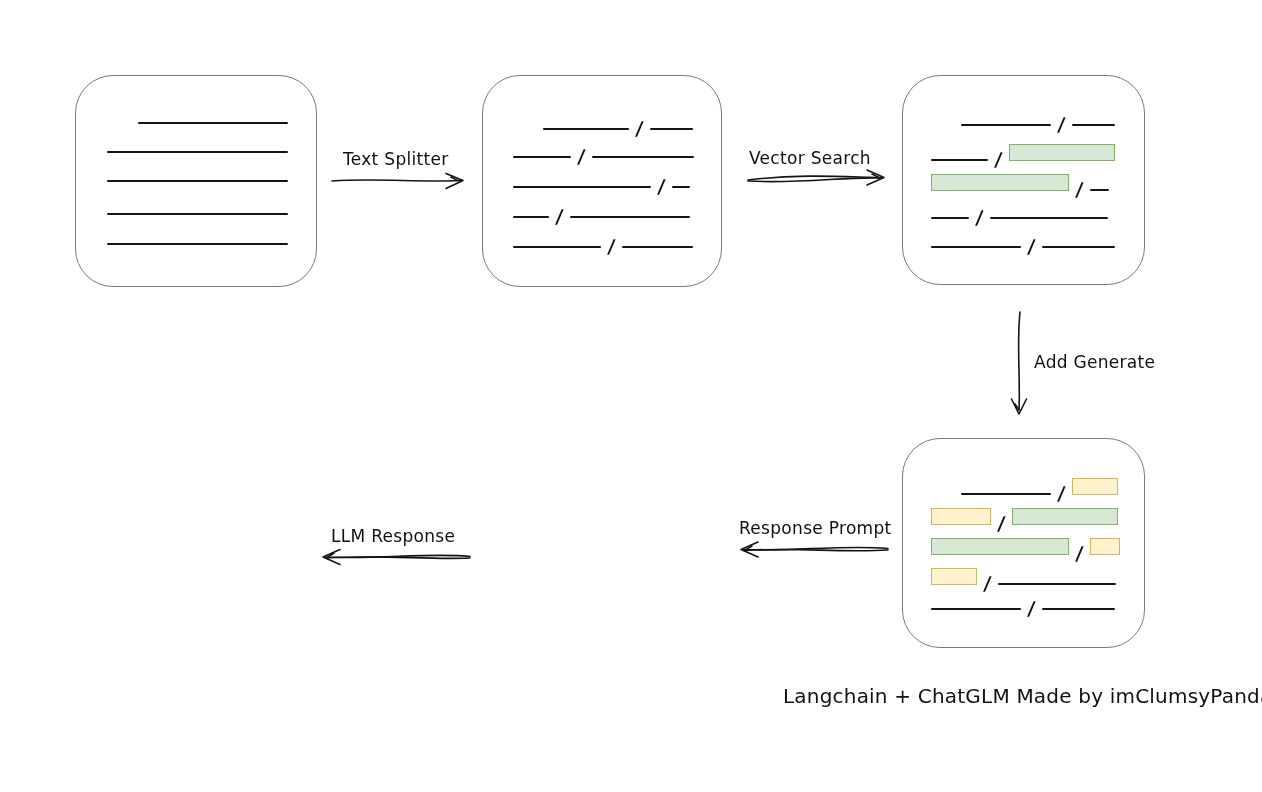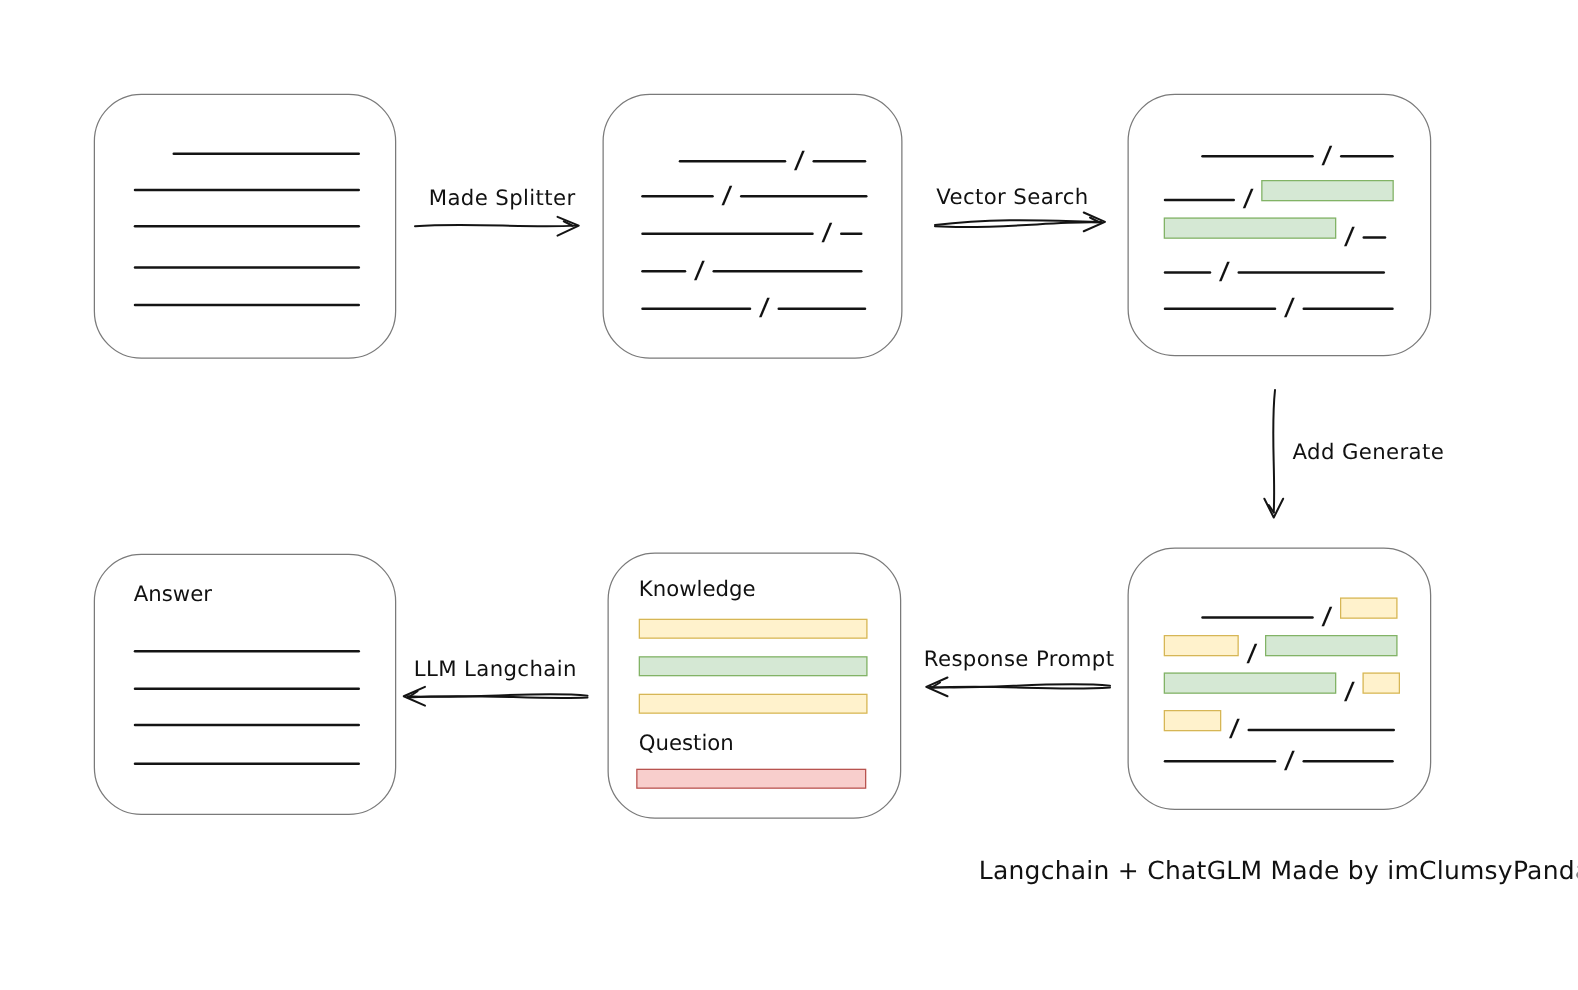--- a/index.html
+++ b/index.html
@@ -140,48 +140,21 @@
         <span class="seg-slash">/</span>
         <span class="seg-line" style="width: 118px;"></span>
       </div>
       <div class="row" style="top: 149px; left: 28px;">
         <span class="seg-line" style="width: 90px;"></span>
         <span class="seg-slash">/</span>
         <span class="seg-line" style="width: 73px;"></span>
       </div>
     </div>
 
-  <div class="box" style="left:486px;top:442px;width:235px;height:213px;">
-    <div class="box-label" style="left:24px;top:19px;">Knowledge</div>
-    <div style="position:absolute;left:24px;top:52px;width:183px;">
-        <div class="pbar yellow" style="width: 183px;"></div>
-        <div class="pbar green" style="width: 183px;"></div>
-        <div class="pbar yellow" style="width: 183px;"></div>
-      </div>
-    <div class="box-label" style="left:24px;top:142px;">Question</div>
-    <div style="position:absolute;left:22px;top:172px;width:184px;">
-        <div class="pbar red" style="width: 184px;"></div>
-      </div>
-  </div>
 
-  <div class="box" style="left:75px;top:443px;width:242px;height:209px;">
-    <div class="box-label" style="left:31px;top:22px;">Answer</div>
-  <div class="row" style="top: 56px; left: 31px;">
-        <span class="seg-line" style="width: 181px;"></span>
-      </div>
-      <div class="row" style="top: 86px; left: 31px;">
-        <span class="seg-line" style="width: 181px;"></span>
-      </div>
-      <div class="row" style="top: 115px; left: 31px;">
-        <span class="seg-line" style="width: 181px;"></span>
-      </div>
-      <div class="row" style="top: 146px; left: 31px;">
-        <span class="seg-line" style="width: 181px;"></span>
-      </div>
-    </div>
 
   <svg class="arrows" width="1262" height="792" viewBox="0 0 1262 792">
     <g stroke="#141414" stroke-width="1.6" fill="none" stroke-linecap="round" stroke-linejoin="round">
 
       <g>
         <path d="M332,181 C375,178 420,182.5 461,180.5"></path>
         <path d="M446,173.5 L463,180.5 L446,188.5"></path>
         <path d="M451,177 L458,180.6"></path>
       </g>
 
@@ -207,20 +180,20 @@
 
       <g>
         <path d="M470,556.5 C430,552.5 378,559.5 326,557"></path>
         <path d="M470,558 C428,560 380,554.5 326,558"></path>
         <path d="M340,549.5 L323,557 L340,564.5"></path>
         <path d="M334,553 L328,557"></path>
       </g>
     </g>
   </svg>
 
-  <div class="arrow-label" style="left:343px;top:149px;">Made Splitter</div>
+  <div class="arrow-label" style="left:343px;top:149px;">Text Splitter</div>
   <div class="arrow-label" style="left:749px;top:148px;">Vector Search</div>
   <div class="arrow-label" style="left:1034px;top:352px;">Add Generate</div>
   <div class="arrow-label" style="left:739px;top:518px;">Response Prompt</div>
-  <div class="arrow-label" style="left:331px;top:526px;">LLM Langchain</div>
+  <div class="arrow-label" style="left:331px;top:526px;">LLM Response</div>
 
   <div class="caption">Langchain + ChatGLM Made by imClumsyPanda</div>
 </div>
 
 </body></html>

